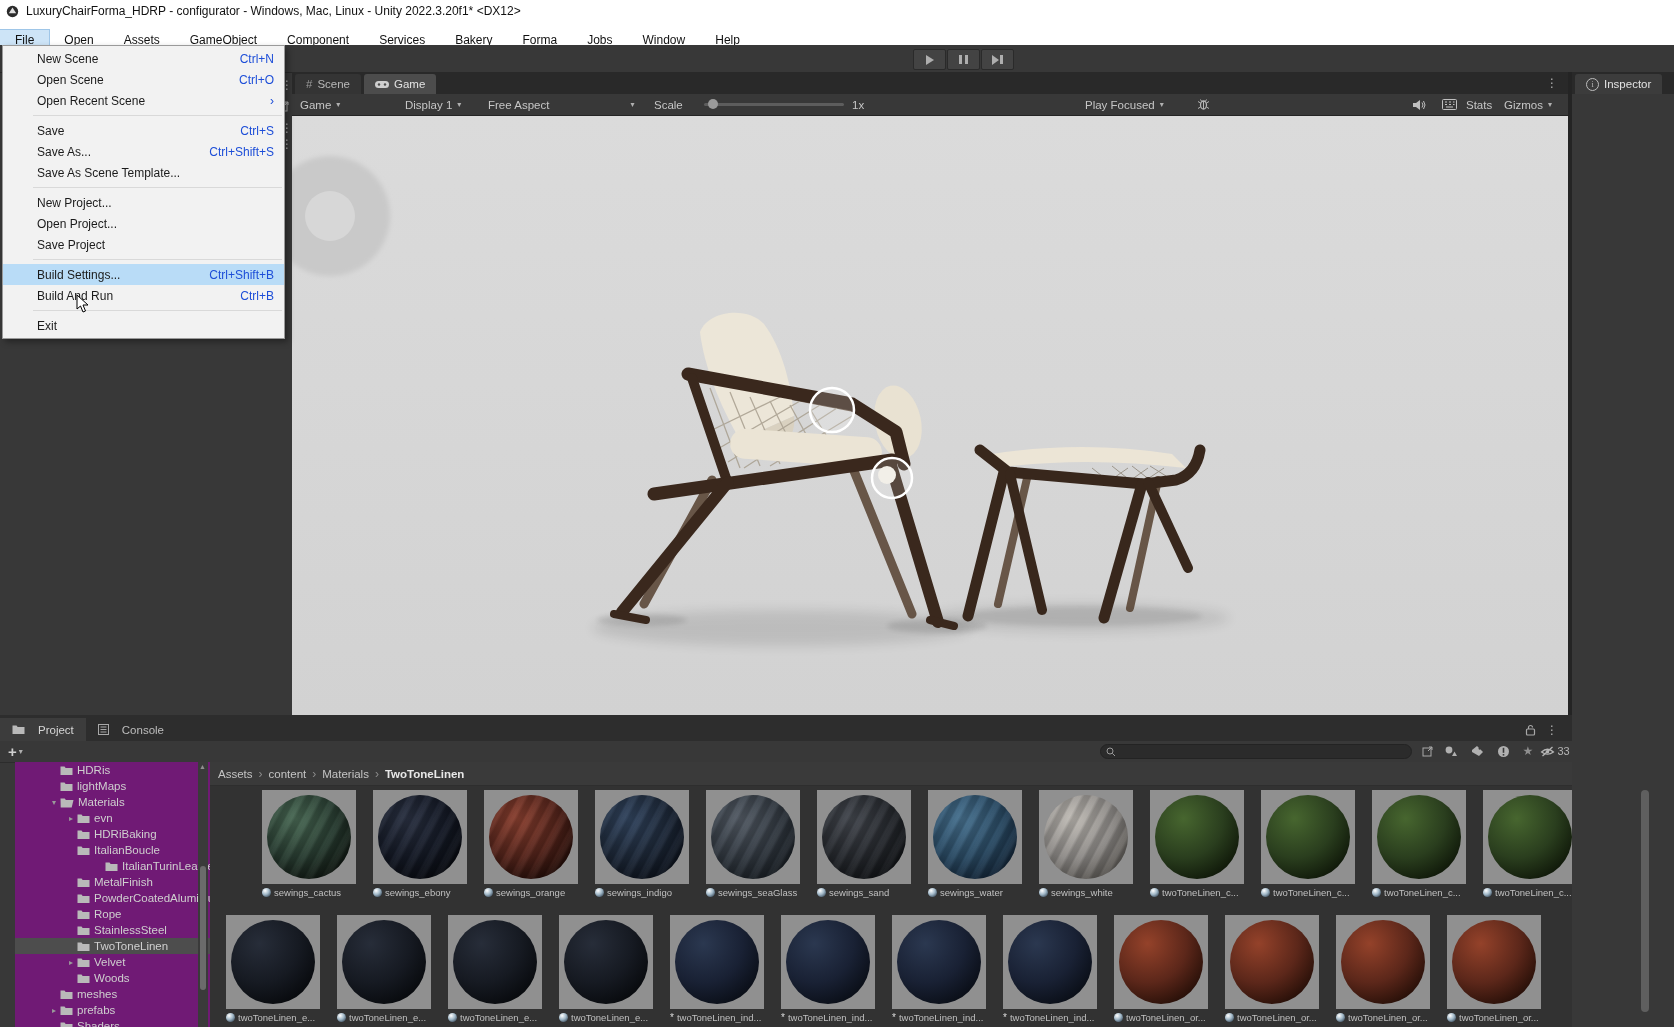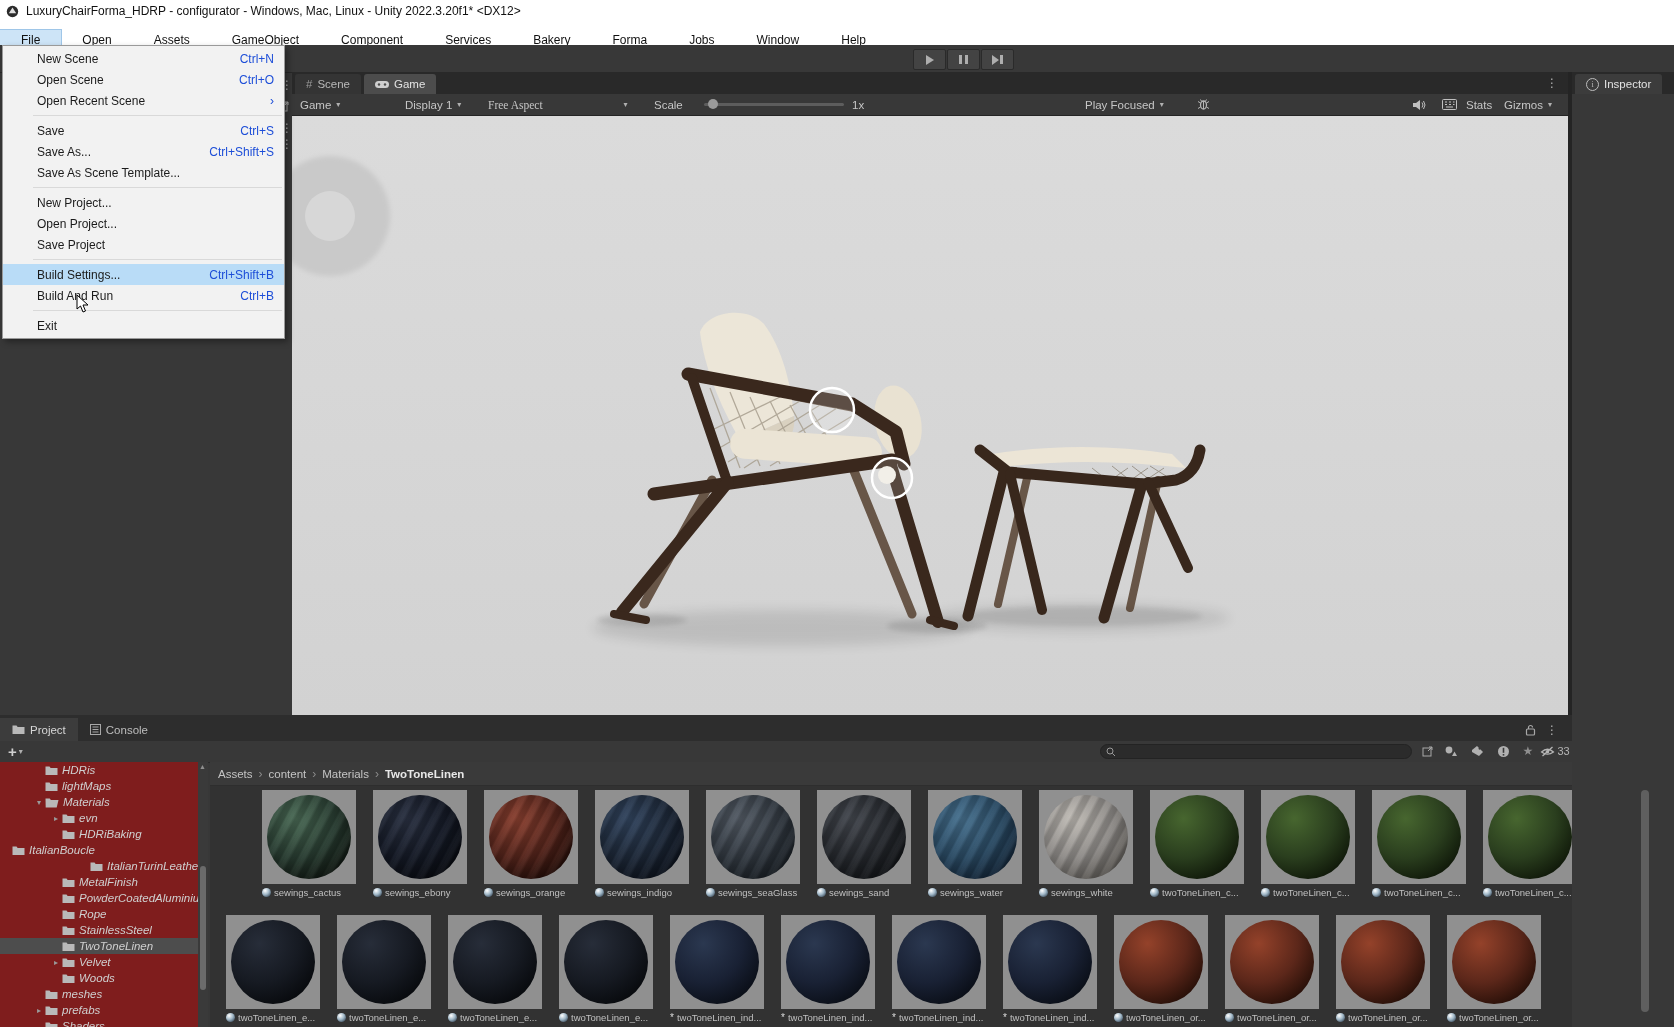--- a/index.html
+++ b/index.html
@@ -3,21 +3,21 @@
 <meta charset="utf-8">
 <style>
   html,body{margin:0;padding:0;background:#202020;}
   #app{position:relative;width:1674px;height:1027px;overflow:hidden;
        font-family:"Liberation Sans","DejaVu Sans",sans-serif;
        -webkit-font-smoothing:antialiased;background:#383838;}
   .abs{position:absolute;}
   
   #titlebar{left:0;top:0;width:1674px;height:22px;background:#ffffff;display:flex;align-items:center;color:#111;font-size:12px;}
   #menubar{left:0;top:22px;width:1674px;height:23px;background:#ffffff;border-bottom:1px solid #d8d8d8;display:flex;align-items:center;font-size:12px;color:#111;}
-  .menu-item{padding:3px 21px;cursor:default;margin-top:12px;}
+  .menu-item{padding:3px 15px;cursor:default;margin-top:12px;}
   .menu-item.active{background:#cde4f7;outline:1px solid #9fc6e8;}
   
   #file-menu{left:2px;top:45px;width:281px;background:#f2f2f2;border:1px solid #9a9a9a;box-shadow:3px 3px 6px rgba(0,0,0,.35);z-index:50;padding:2px 0;font-size:12px;color:#1b1b1b;}
   .fm-row{height:21px;display:flex;align-items:center;padding:0 10px 0 34px;}
   .fm-row .sc{margin-left:auto;color:#1d4ed8;}
   .fm-row.hl{background:#b9dcf7;}
   .fm-sep{height:9px;display:flex;align-items:center;padding:0 2px 0 30px;}
   .fm-sep div{height:1px;background:#d9d9d9;width:100%;}
   
   #toolbar{left:0;top:45px;width:1674px;height:27px;background:#383838;border-bottom:1px solid #282828;}
@@ -32,24 +32,24 @@
   .ctrl{position:absolute;top:0;height:21px;display:flex;align-items:center;gap:5px;}
   .caret{font-size:8px;color:#b0b0b0;}
   .kebab{color:#b0b0b0;font-size:12px;letter-spacing:0;}
   
   #viewport{left:292px;top:116px;width:1276px;height:599px;background:linear-gradient(#dbdbdb,#d2d2d2);overflow:hidden;}
   
   #inspector{left:1572px;top:72px;width:102px;height:955px;background:#383838;}
   
   #project{left:0;top:715px;width:1572px;height:312px;background:#383838;}
   #proj-tabs{position:absolute;left:0;top:0;width:100%;height:26px;background:#2d2d2d;display:flex;align-items:flex-end;}
-  .ptab{height:23px;display:flex;align-items:center;gap:5px;padding:0 12px;font-size:11.5px;color:#bdbdbd;}
+  .ptab{height:23px;display:flex;align-items:center;gap:13px;padding:0 12px;font-size:11.5px;color:#bdbdbd;}
   .ptab.on{background:#3c3c3c;color:#d6d6d6;}
   #proj-toolbar{position:absolute;left:0;top:26px;width:100%;height:21px;background:#383838;border-bottom:1px solid #2c2c2c;}
-  #tree{position:absolute;left:0;top:47px;width:208px;height:265px;background:#7f1d1d;overflow:hidden;font-style:italic;}
+  #tree{position:absolute;left:15px;top:47px;width:208px;height:265px;background:#701a75;overflow:hidden;}
   .trow{height:16px;display:flex;align-items:center;font-size:11.5px;color:#cfcfcf;white-space:nowrap;}
   .trow.sel{background:#4d4d4d;}
   .arrow-slot{width:12px;text-align:center;color:#9a9a9a;font-size:8px;flex:none;}
   .f-ico{flex:none;margin-right:4px;}
   #bc{position:absolute;left:210px;top:47px;width:1362px;height:24px;background:#3a3a3a;border-bottom:1px solid #2e2e2e;display:flex;align-items:center;font-size:11.5px;color:#c4c4c4;padding-left:8px;box-sizing:border-box;}
   .bc-sep{color:#8a8a8a;margin:0 6px;font-size:12px;}
   #grid{position:absolute;left:210px;top:71px;width:1362px;height:241px;background:#323232;overflow:hidden;}
   .grid-row{position:absolute;left:16px;display:flex;gap:17px;}
   .cell{width:94px;flex:none;}
   .thumb{width:94px;height:94px;background:#909090;position:relative;}
@@ -143,21 +143,21 @@
 
   <div class="abs ctrlbar" style="left:292px;top:94px;width:1276px;">
     <div class="ctrl" style="left:8px;">
       <span>Game</span>
         <span class="caret">▾</span>
     </div>
     <div class="ctrl" style="left:113px;">
       <span>Display 1</span>
         <span class="caret">▾</span>
     </div>
-    <div class="ctrl" style="left:196px;font-family:Liberation Serif, serif;">
+    <div class="ctrl" style="left:196px;">
       <span>Free Aspect</span>
         <span class="caret" style="margin-left:76px;">▾</span>
     </div>
     <div class="ctrl" style="left:362px;">
         <span>Scale</span>
       </div>
     <div class="ctrl" style="left:412px;width:140px;">
       <div style="position:relative;width:140px;height:3px;background:#5d5d5d;border-radius:2px;">
         <div style="position:absolute;left:4px;top:-4px;width:10px;height:10px;border-radius:50%;background:#9a9a9a;"></div>
       </div>
@@ -403,21 +403,21 @@
         </div>
         <div class="trow" style="padding-left: 50px;">
           <span class="arrow-slot"></span>
           <span>
             <svg class="f-ico" width="13" height="11" viewBox="0 0 13 11">
               <path d="M0.5 1.5 h4 l1.2 1.5 h6.8 v7 h-12 Z" fill="#b9b9b9"></path>
             </svg>
           </span>
           <span>HDRiBaking</span>
         </div>
-        <div class="trow" style="">
+        <div class="trow" style="padding-left: 50px;">
           <span class="arrow-slot"></span>
           <span>
             <svg class="f-ico" width="13" height="11" viewBox="0 0 13 11">
               <path d="M0.5 1.5 h4 l1.2 1.5 h6.8 v7 h-12 Z" fill="#b9b9b9"></path>
             </svg>
           </span>
           <span>ItalianBoucle</span>
         </div>
         <div class="trow" style="padding-left: 78px;">
           <span class="arrow-slot"></span>

